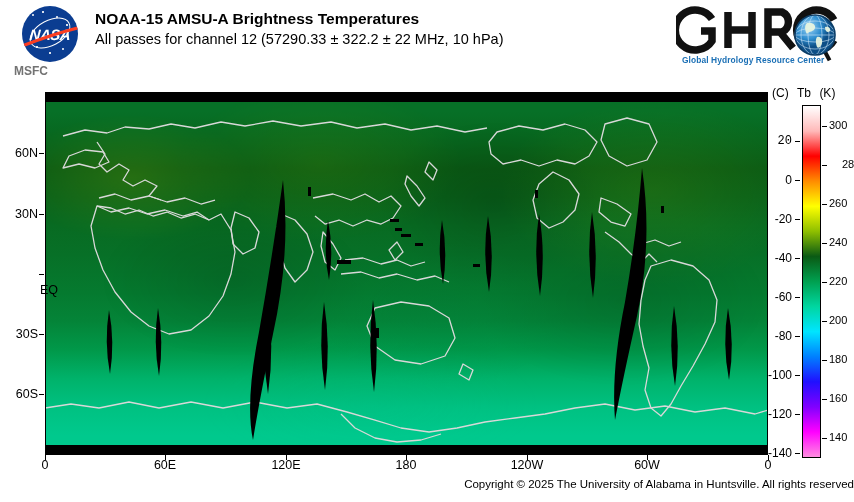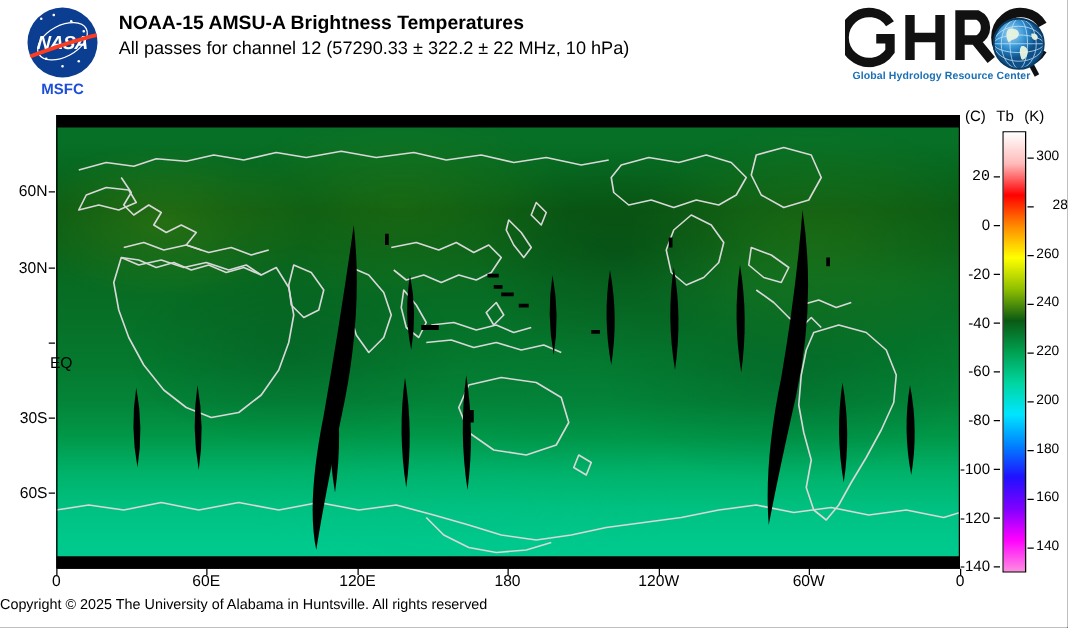--- a/index.html
+++ b/index.html
@@ -14,22 +14,22 @@
       border-radius:50%;background:#0b3d91;overflow:hidden;}
   .nasa-star{position:absolute;background:#fff;border-radius:50%;}
   #nasa-orbit{position:absolute;left:6px;top:14px;width:44px;height:26px;
       border:1.6px solid #ffffff;border-radius:50%;
       transform:rotate(-28deg);box-sizing:border-box;}
   #nasa-swoosh{position:absolute;left:-2px;top:20px;width:64px;height:22px;}
   #nasa-word{position:absolute;left:0;top:20px;width:56px;text-align:center;
       color:#fff;font-weight:bold;font-size:15px;letter-spacing:-0.5px;
       font-family:"Liberation Sans", sans-serif;font-style:italic;
       transform:skewX(-4deg);}
-  #msfc-label{position:absolute;left:0;top:58px;width:72px;text-align:center;
-      font-weight:bold;font-size:12px;color:#1d4ed8;}
+  #msfc-label{position:absolute;left:0;top:58px;width:72px;
+      font-weight:bold;font-size:12px;color:#737373;}
 
   #title-block{position:absolute;left:95px;top:8px;}
   #title-main{font-size:15.5px;font-weight:bold;line-height:21px;white-space:nowrap;}
   .title-sub{font-size:14.5px;line-height:21px;white-space:nowrap;}
 
   
   #ghrc-logo{position:absolute;left:676px;top:8px;width:170px;height:70px;}
   #ghrc-text{position:absolute;left:0;top:-4px;width:170px;height:50px;}
   #ghrc-sub{position:absolute;left:6px;top:47px;width:164px;text-align:left;
       font-size:8.4px;font-weight:bold;color:#1a6fb5;white-space:nowrap;
@@ -62,21 +62,21 @@
       font-size:12px;white-space:nowrap;}
   #cbar{position:absolute;left:802px;top:105px;width:19px;height:353px;
       border:1px solid #000;box-sizing:border-box;}
   #cbar-grad{position:absolute;left:0;top:0;width:100%;height:100%;}
   .cb-tickR{position:absolute;left:822px;width:5px;height:1px;background:#000;}
   .cb-lblR{position:absolute;left:829px;font-size:11px;}
   .cb-tickL{position:absolute;left:795px;width:5px;height:1px;background:#000;}
   .cb-lblL{position:absolute;left:752px;width:40px;text-align:right;font-size:12px;}
 
   
-  #copyright{position:absolute;left:0;top:478px;width:854px;text-align:left;
+  #copyright{position:absolute;left:0;top:478px;width:854px;text-align:right;
       font-size:11.5px;}
 </style>
 </head>
 <body>
 
 <div id="header">
 
   <div id="nasa-logo">
     <div id="nasa-meatball">
       <div class="nasa-star" style="left:10px;top:8px;width:2px;height:2px;"></div>

